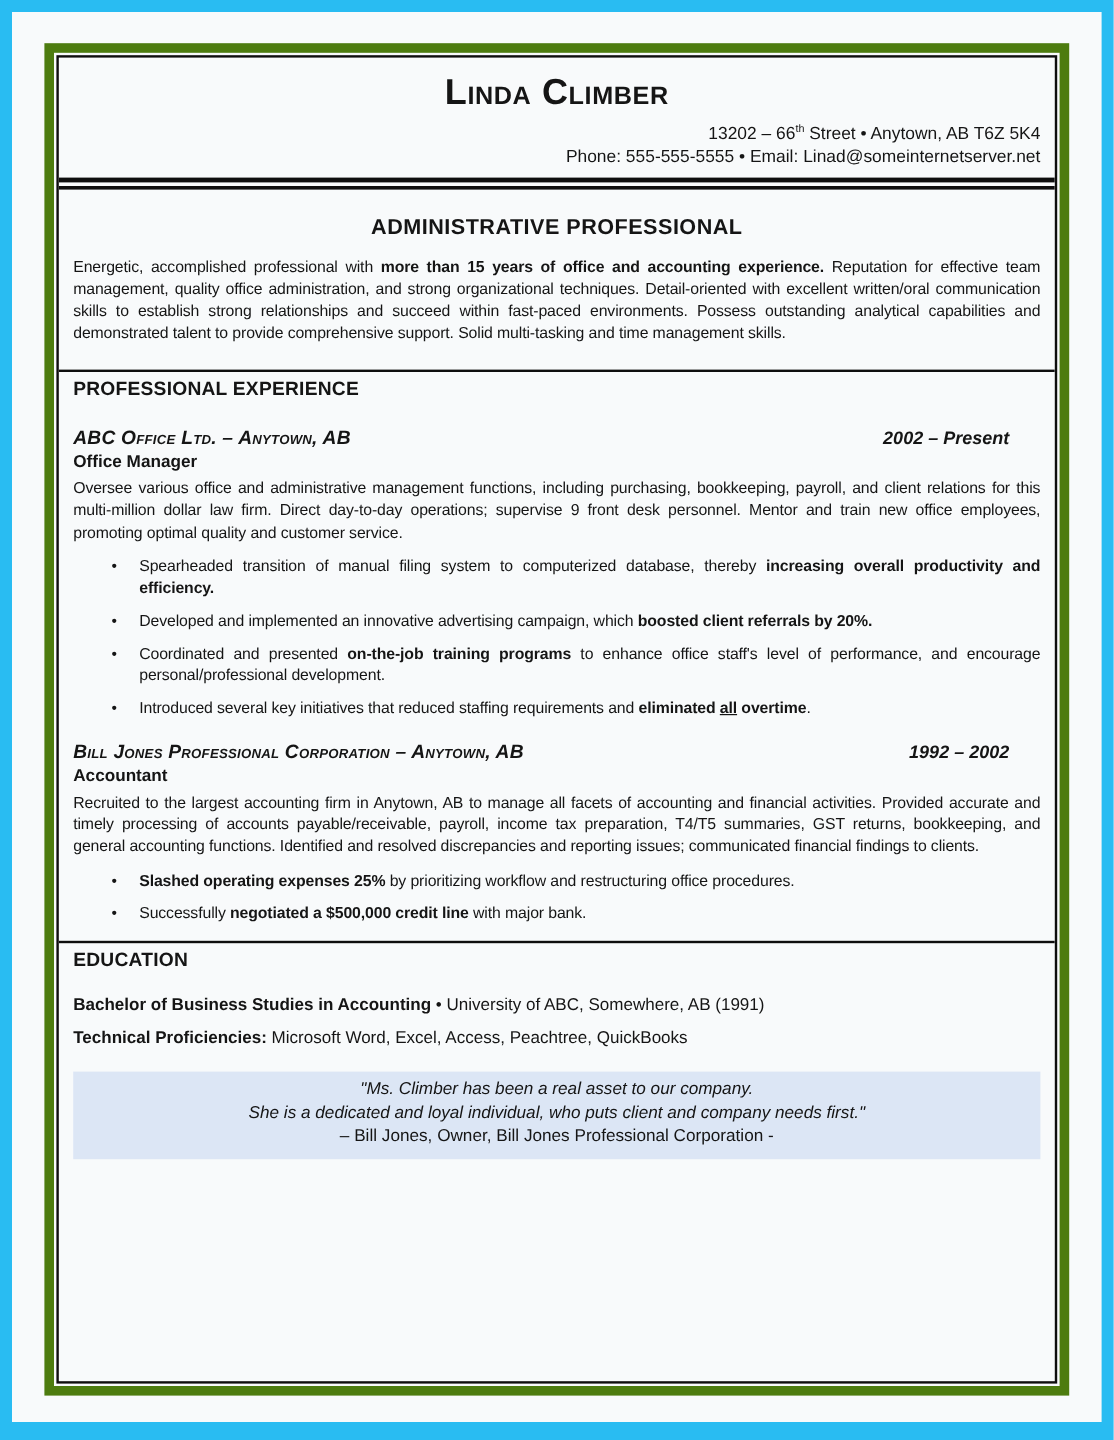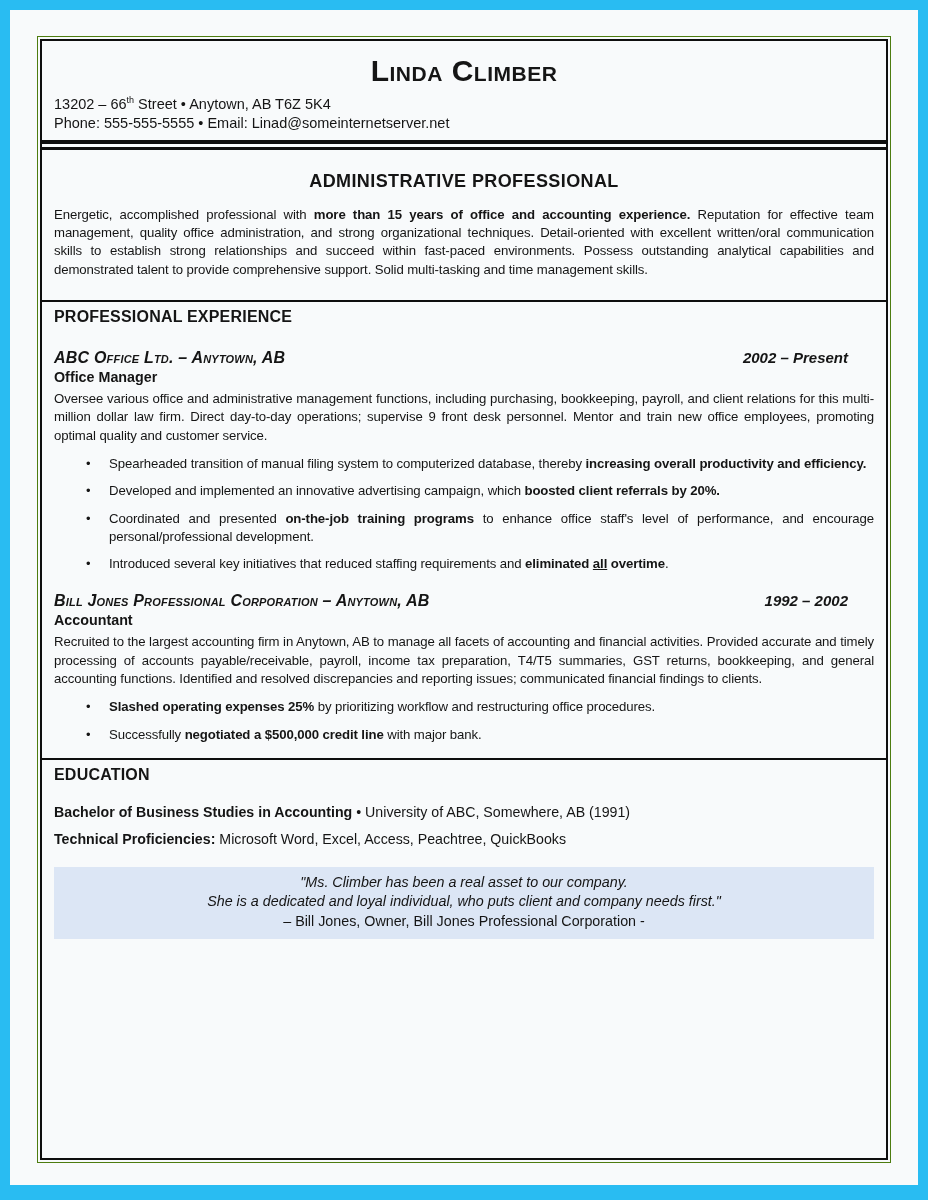--- a/index.html
+++ b/index.html
@@ -17,21 +17,21 @@
     position:relative;
   }
   .paper{
     position:absolute;
     left:10px;top:10px;right:10px;bottom:15px;
     background:var(--paper);
   }
   .frame{
     position:absolute;
     left:27px;top:26px;right:27px;bottom:22px;
-    border:1px solid #4d7c0f;
+    border:8px solid #4d7c0f;
   }
   .frame-inner{
     position:absolute;
     inset:2px;
     border:2px solid #0e0e0e;
   }
   .content{
     height:100%;
     padding:0 12px;
     overflow:hidden;
@@ -40,21 +40,21 @@
   .name{
     margin-top:13px;
     text-align:center;
     font-variant:small-caps;
     font-weight:bold;
     font-size:30px;
     letter-spacing:.5px;
     line-height:1.1;
   }
   .address,.contact{
-    text-align:left;
+    text-align:right;
     font-size:14.5px;
     line-height:19px;
   }
   .address{margin-top:4px;}
   .address sup{font-size:9px;}
   .double-rule{
     margin:7px -12px 0 -12px;
     border-top:4px solid #0e0e0e;
     border-bottom:3px solid #0e0e0e;
     height:10px;

